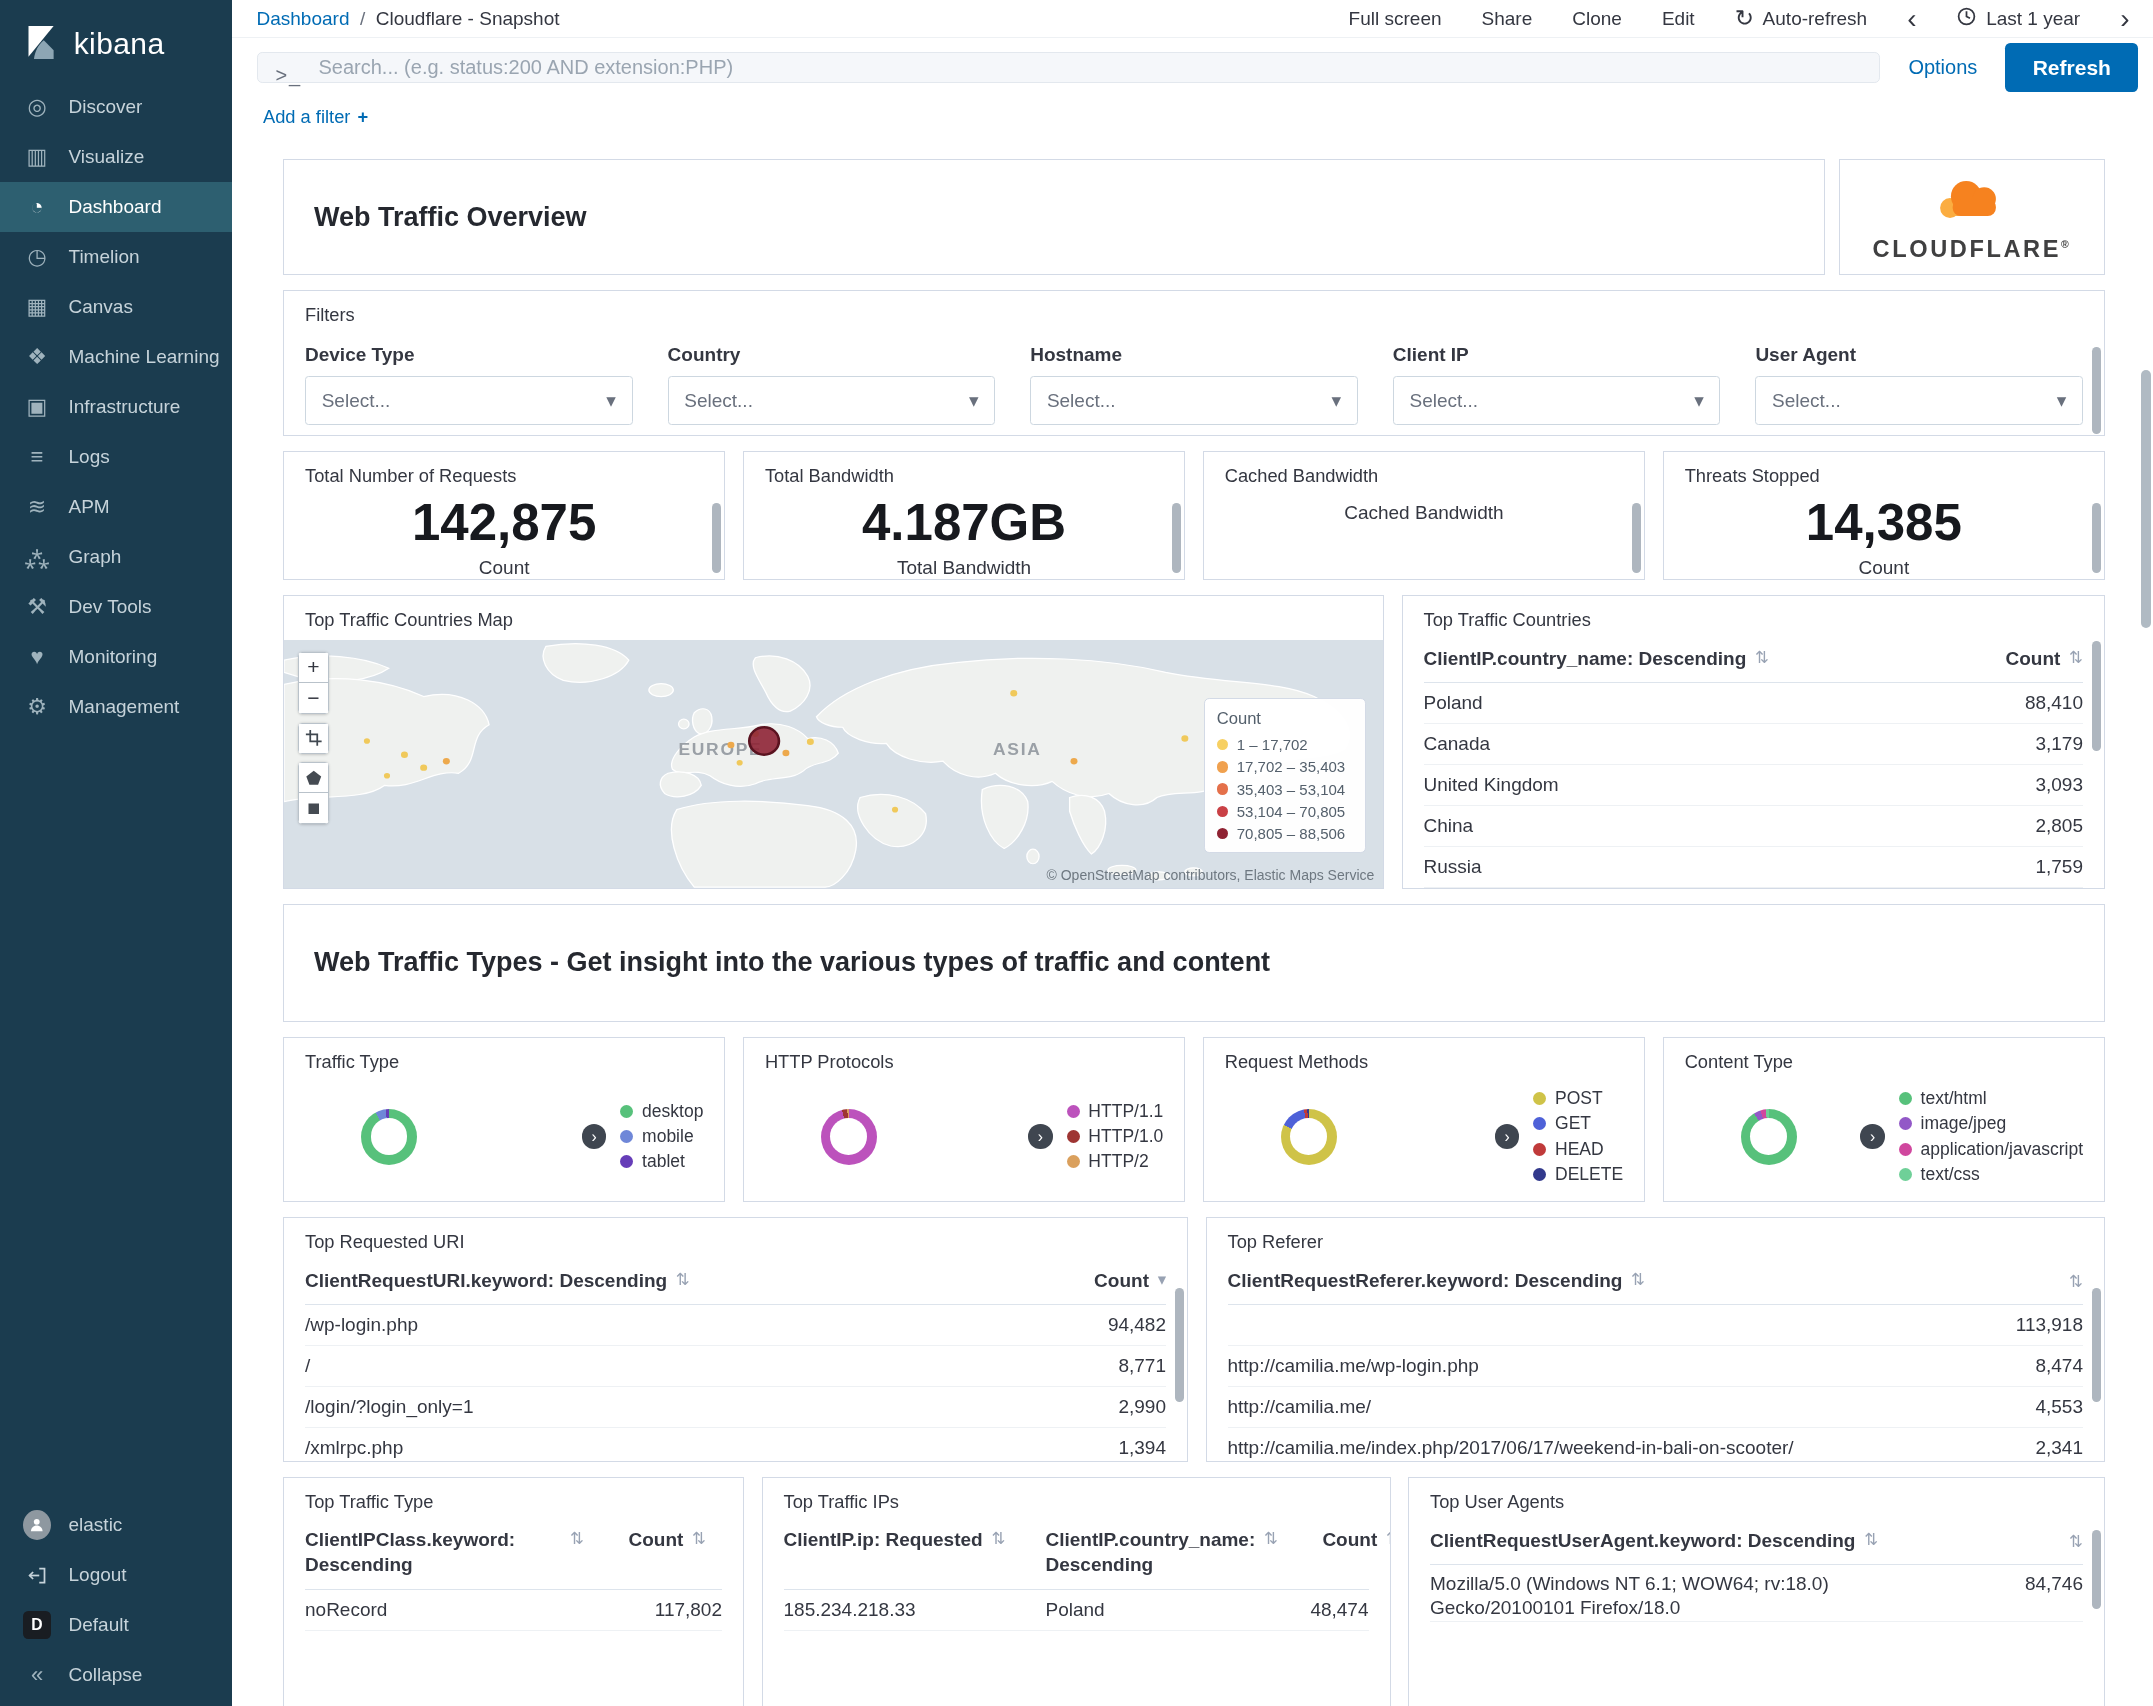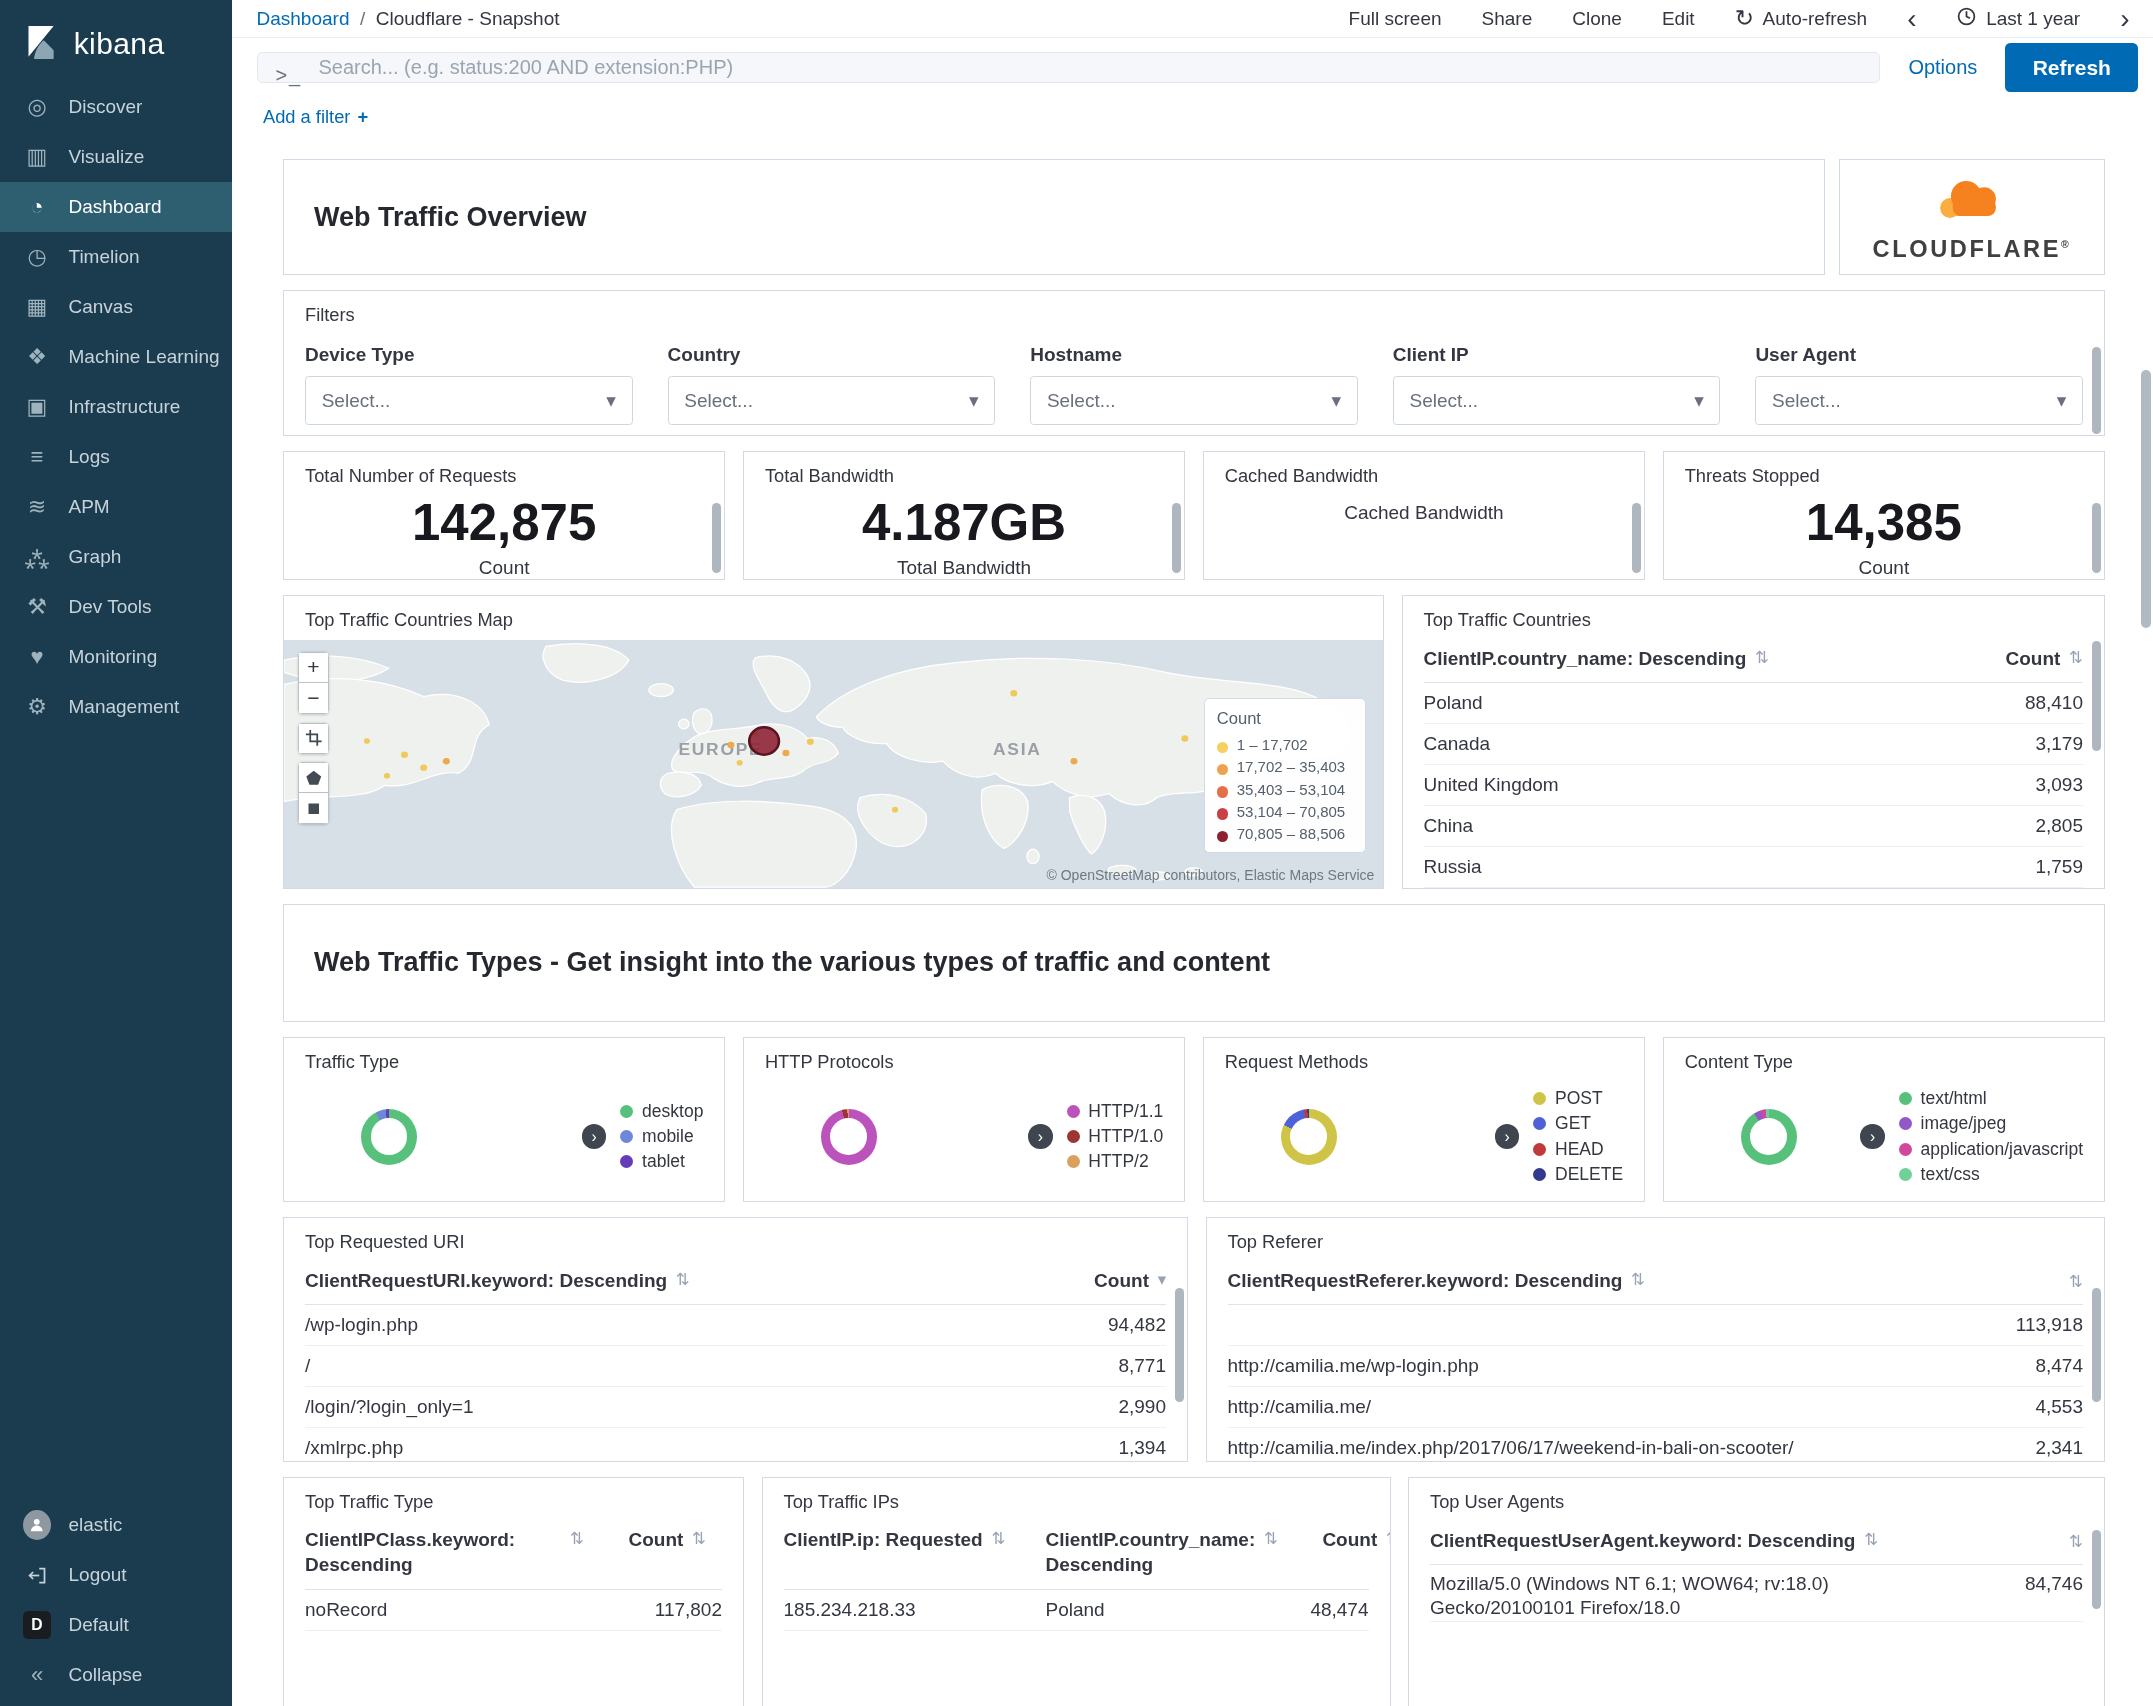--- a/index.html
+++ b/index.html
@@ -68,21 +68,21 @@
 
   .row-map{height:314px}
   .panel-map{flex:0 0 1101px}
   .map-body{position:absolute;top:44px;left:0;right:0;bottom:0;background:#d8e0e7;overflow:hidden}
   .map-ctl{position:absolute;left:14px;top:12.2px;display:flex;flex-direction:column;gap:8.7px}
   .mgroup{border-radius:4.4px;overflow:hidden;box-shadow:0 0.9px 2.6px rgba(0,0,0,.18)}
   .mbtn{width:31px;height:31px;background:#fff;border:0.9px solid #b9c2ca;display:flex;align-items:center;justify-content:center;font-size:21px;color:#343741;cursor:pointer}
   .mgroup .mbtn + .mbtn{border-top:none}
   .map-legend{position:absolute;right:17.5px;top:58px;width:162px;background:rgba(255,255,255,.96);border:0.9px solid #d3dae6;border-radius:5.2px;padding:10.5px 12.2px}
   .ml-title{font-size:16.6px;color:#54606c;margin-bottom:7px}
-  .ml-row{display:flex;align-items:flex-end;gap:8.7px;font-size:15px;color:#54606c;margin-top:5.2px;white-space:nowrap}
+  .ml-row{display:flex;align-items:center;gap:8.7px;font-size:15px;color:#54606c;margin-top:5.2px;white-space:nowrap}
   .ml-dot{width:11.4px;height:11.4px;border-radius:50%}
   .map-attr{position:absolute;right:8.7px;bottom:5.2px;font-size:14px;color:#6e7881}
 
   .panel-countries{flex:1}
 
   
   .tbl{padding:0 21px}
   .thead{display:flex;font-weight:700;min-height:45px;align-items:center;border-bottom:0.9px solid #dde4ec}
   .thead.wrap{align-items:flex-start;padding-top:8.7px;min-height:70px}
   .th{display:flex;align-items:flex-start;font-size:19px;color:#343741;line-height:1.3;cursor:pointer}

